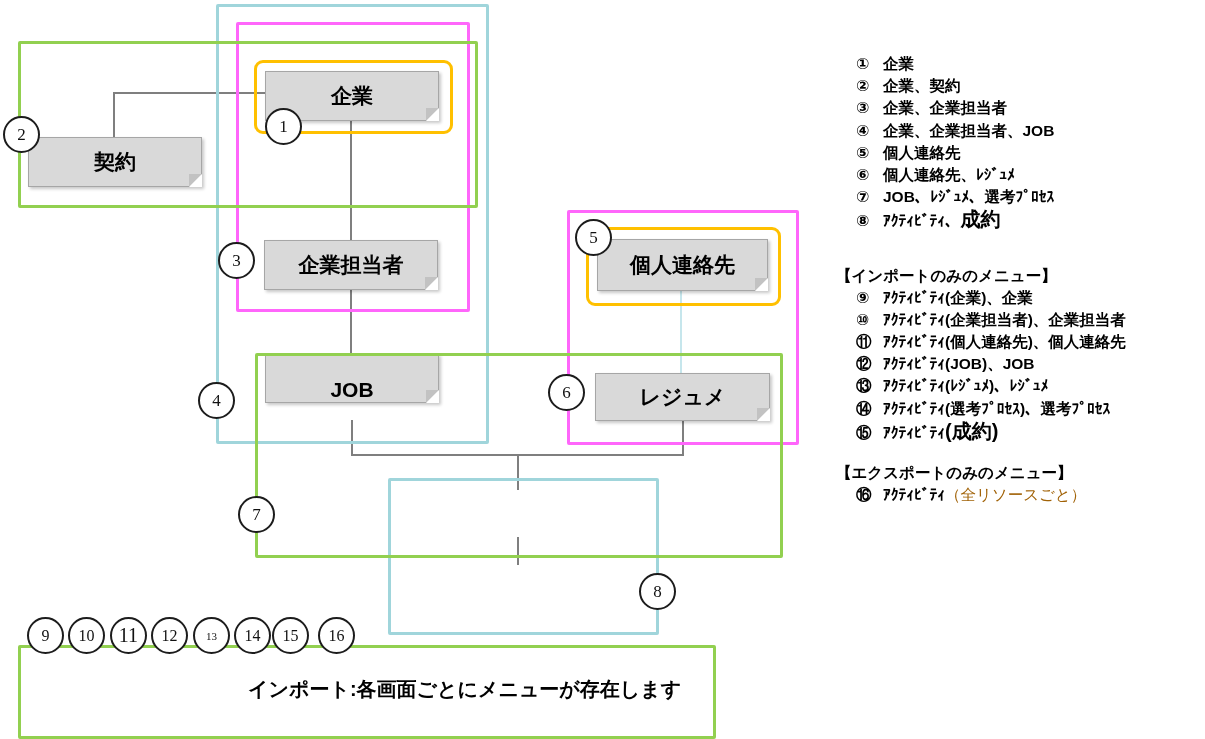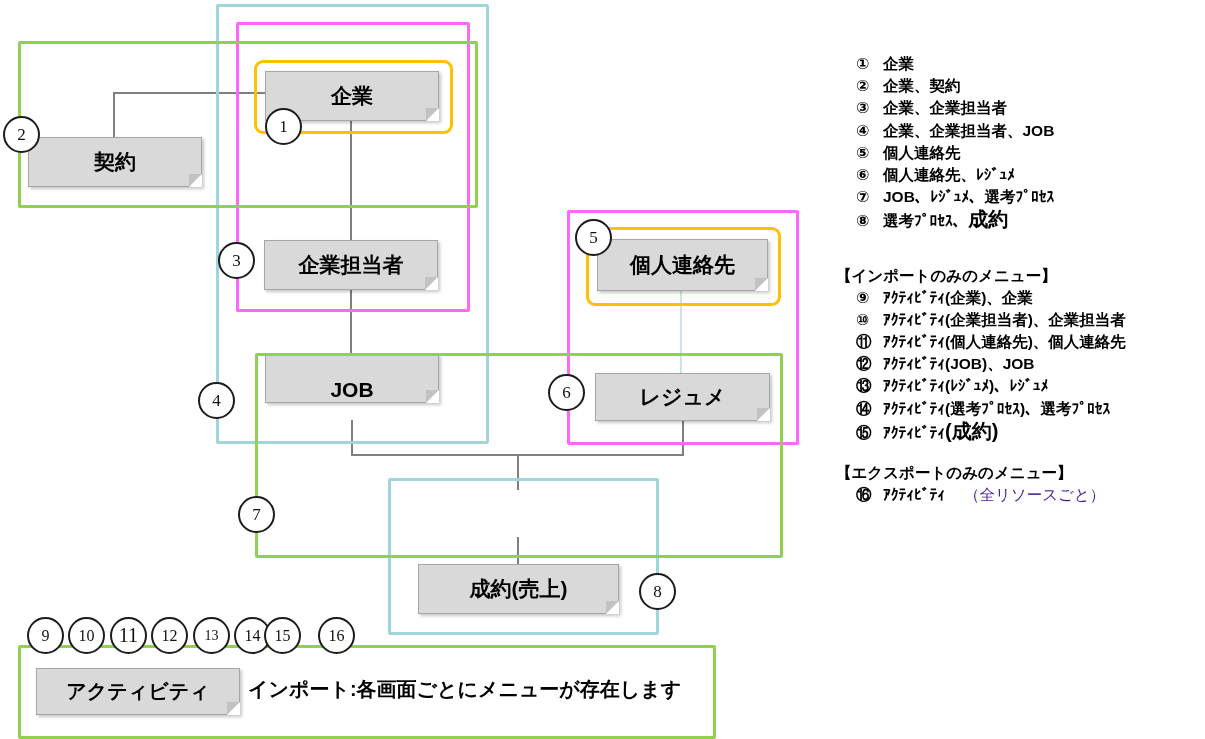--- a/index.html
+++ b/index.html
@@ -33,21 +33,21 @@
   .circle{position:absolute;width:37px;height:37px;box-sizing:border-box;border:2px solid #1c1c1c;border-radius:50%;
         background:#fff;display:flex;align-items:center;justify-content:center;z-index:5;
         font-family:"Liberation Serif","DejaVu Serif",serif;font-size:17px;color:#111;}
 
   
   #legend{position:absolute;left:836px;top:53px;z-index:6;white-space:nowrap;}
   .lg-title{font-size:15.5px;font-weight:700;line-height:22px;}
   .lg-item{display:flex;align-items:baseline;padding-left:20px;line-height:22.2px;font-size:15.5px;font-weight:600;}
   .lg-num{flex:0 0 27px;}
   .lg-big{font-size:20px;line-height:22px;}
-  .lg-gray{color:#4c1d95;font-weight:400;margin-left:19px;}
+  .lg-gray{color:#a16207;font-weight:400;}
   .mt32{margin-top:32px;}
   .mt18{margin-top:18px;}
 
   
   #note{position:absolute;left:248px;top:676px;font-size:20px;font-weight:600;z-index:6;}
 </style>
 </head>
 <body>
 
 <div id="stage">
@@ -74,26 +74,20 @@
   </div>
   <div class="ebox" style="left:265px;top:354px;width:172px;height:47px;align-items:flex-end;">
     <span>JOB</span>
   </div>
   <div class="ebox" style="left:597px;top:239px;width:169px;height:50px;">
     <span>個人連絡先</span>
   </div>
   <div class="ebox" style="left:595px;top:373px;width:173px;height:46px;">
     <span>レジュメ</span>
   </div>
-  <div class="ebox" style="left:418px;top:564px;width:199px;height:48px;">
-    <span>成約(売上)</span>
-  </div>
-  <div class="ebox" style="left:36px;top:668px;width:202px;height:45px;font-size:20px;">
-    <span>アクティビティ</span>
-  </div>
 
   <div class="frame cyan" style="left:216px;top:4px;width:267px;height:434px;"></div>
   <div class="frame pink" style="left:236px;top:22px;width:228px;height:284px;"></div>
   <div class="frame green" style="left:18px;top:41px;width:454px;height:161px;"></div>
   <div class="frame pink" style="left:567px;top:210px;width:226px;height:229px;"></div>
   <div class="frame cyan" style="left:388px;top:478px;width:265px;height:151px;"></div>
   <div class="frame green" style="left:255px;top:353px;width:522px;height:199px;"></div>
   <div class="frame green" style="left:18px;top:645px;width:692px;height:88px;"></div>
 
   <div class="oframe" style="left:254px;top:60px;width:193px;height:68px;"></div>
@@ -128,27 +122,27 @@
     </div>
   <div class="circle" style="left:68px;top:617px;font-size:16px;">
       <span>10</span>
     </div>
   <div class="circle" style="left:110px;top:617px;font-size:20px;">
       <span>11</span>
     </div>
   <div class="circle" style="left:151px;top:617px;font-size:16px;">
       <span>12</span>
     </div>
-  <div class="circle" style="left:193px;top:617px;font-size:14px;">
+  <div class="circle" style="left:193px;top:617px;font-size:11px;">
       <span>13</span>
     </div>
   <div class="circle" style="left:234px;top:617px;font-size:16px;">
       <span>14</span>
     </div>
-  <div class="circle" style="left:264px;top:617px;font-size:16px;">
+  <div class="circle" style="left:272px;top:617px;font-size:16px;">
       <span>15</span>
     </div>
   <div class="circle" style="left:318px;top:617px;font-size:16px;">
       <span>16</span>
     </div>
 
   <div id="legend">
 
     <div class="lg-sec">
       <div class="lg-item">
@@ -174,21 +168,21 @@
       <div class="lg-item">
           <span class="lg-num">⑥</span>
           <span class="lg-text">個人連絡先、ﾚｼﾞｭﾒ</span>
         </div>
       <div class="lg-item">
           <span class="lg-num">⑦</span>
           <span class="lg-text">JOB、ﾚｼﾞｭﾒ、選考ﾌﾟﾛｾｽ</span>
         </div>
       <div class="lg-item">
           <span class="lg-num">⑧</span>
-          <span class="lg-text">選考ﾌﾟﾛｾｽ、</span>
+          <span class="lg-text">ｱｸﾃｨﾋﾞﾃｨ、</span>
           <span class="lg-big">成約</span>
         </div>
     </div>
 
     <div class="lg-sec mt32">
       <div class="lg-title">【インポートのみのメニュー】</div>
       <div class="lg-item">
           <span class="lg-num">⑨</span>
           <span class="lg-text">ｱｸﾃｨﾋﾞﾃｨ(企業)、企業</span>
         </div>

